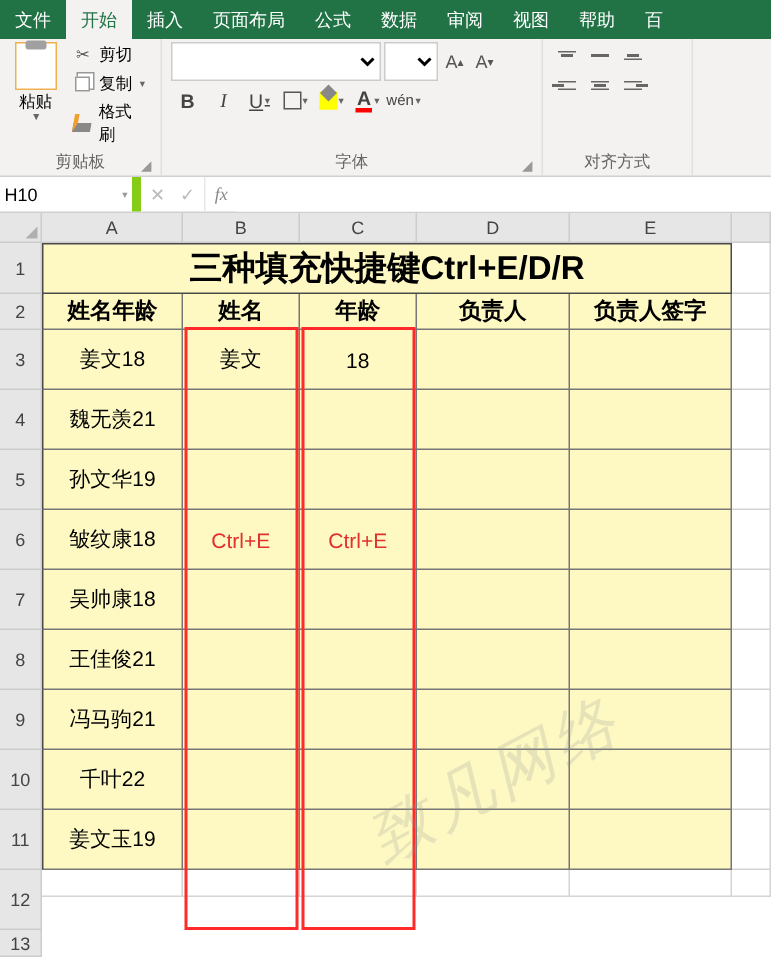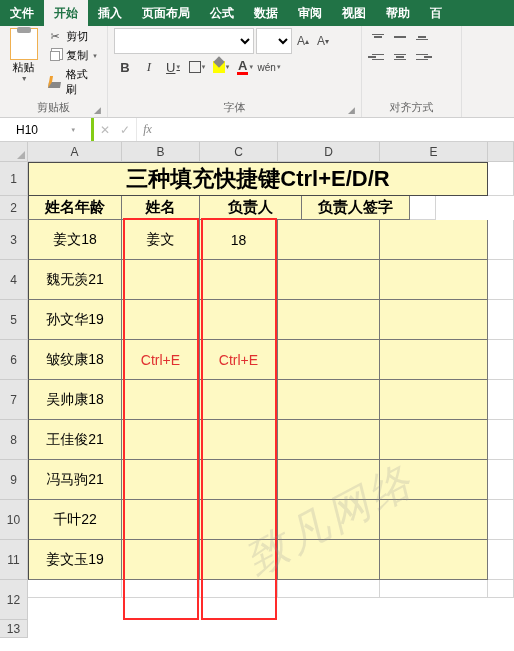--- a/index.html
+++ b/index.html
@@ -1,20 +1,20 @@
 <!DOCTYPE html>
 <html><head>
 <meta charset="utf-8">
 <style>
 * { box-sizing: border-box; margin: 0; padding: 0; font-family: "Microsoft YaHei", sans-serif; }
 body { background: #fff; width: 514px; height: 651px; overflow: hidden; position: relative; }
 
 
 .ribbon-tabs { background: #217346; height: 26px; display: flex; align-items: stretch; color: #fff; font-size: 12px; }
-.ribbon-tab { padding: 12px 10px; display: flex; align-items: center; cursor: pointer; font-weight: bold; }
+.ribbon-tab { padding: 12px 10px; display: flex; align-items: center; cursor: pointer; }
 .ribbon-tab.active { background: #f3f2f1; color: #217346; }
 
 
 .ribbon-body { background: #f3f2f1; height: 92px; display: flex; border-bottom: 1px solid #d0d0d0; }
 .ribbon-group { border-right: 1px solid #e0e0e0; padding: 2px 6px 0 6px; display: flex; flex-direction: column; justify-content: space-between; }
 .group-label { text-align: center; font-size: 11px; color: #666; padding: 2px 0; position: relative; }
 .group-launcher { position: absolute; right: 0; bottom: 2px; font-size: 9px; color: #999; }
 
 .clip-group { width: 108px; }
 .clip-top { display: flex; gap: 4px; }
@@ -47,21 +47,21 @@
 
 .align-group { width: 100px; }
 .align-row { display: flex; gap: 2px; margin-bottom: 2px; }
 .align-btn { width: 20px; height: 18px; display: flex; flex-direction: column; justify-content: center; align-items: center; gap: 1px; cursor: pointer; }
 .aln { width: 12px; height: 1.5px; background: #666; }
 .aln.s { width: 8px; }
 .aln.t { align-self: flex-start; } .aln.b { align-self: flex-end; }
 
 
 .namebar { height: 24px; display: flex; align-items: stretch; border-bottom: 1px solid #d0d0d0; font-size: 12px; background: #fff; }
-.namebox { width: 94px; border-right: 3px solid #84cc16; padding: 0 16px; display: flex; align-items: center; justify-content: space-between; }
+.namebox { width: 94px; border-right: 6px solid #84cc16; padding: 0 3px; display: flex; align-items: center; justify-content: space-between; }
 .namebox .dd-caret { color: #999; }
 .fx-btns { display: flex; align-items: center; color: #bbb; padding: 0 6px; gap: 10px; border-right: 1px solid #e8e8e8; }
 .fx-lbl { font-style: italic; font-family: serif; padding: 4px 6px; color: #888; display: flex; align-items: center; }
 .formula-input { flex: 1; border: none; padding: 0 6px; }
 
 
 .grid-wrap { position: relative; }
 .col-headers { display: flex; height: 20px; background: #e6e6e6; font-size: 12px; color: #444; }
 .corner { width: 28px; border-right: 1px solid #ccc; border-bottom: 1px solid #ccc; background: #e6e6e6; position: relative; }
 .corner::after { content: ""; position: absolute; right: 2px; bottom: 2px; border-left: 8px solid transparent; border-bottom: 8px solid #b0b0b0; }
@@ -274,20 +274,21 @@
     <div class="cells">
 
       <div class="crow title-row">
         <div class="cell yellow title-cell outerL outerR">三种填充快捷键Ctrl+E/D/R</div>
         <div class="cell colF" style="width:26px"></div>
       </div>
 
       <div class="crow hdr-row">
         <div class="cell yellow colA outerL">姓名年龄</div>
         <div class="cell yellow colB">姓名</div>
+        <div class="cell yellow colC">年龄</div>
         <div class="cell yellow colD">负责人</div>
         <div class="cell yellow colE outerR">负责人签字</div>
         <div class="cell colF" style="width:26px;border-right:1px solid #d4d4d4;border-bottom:1px solid #d4d4d4"></div>
       </div>
 
       <div id="data-rows">
           <div class="crow data-row">
             <div class="cell yellow colA outerL">姜文18</div>
             <div class="cell yellow colB">姜文</div>
             <div class="cell yellow colC">18</div>

